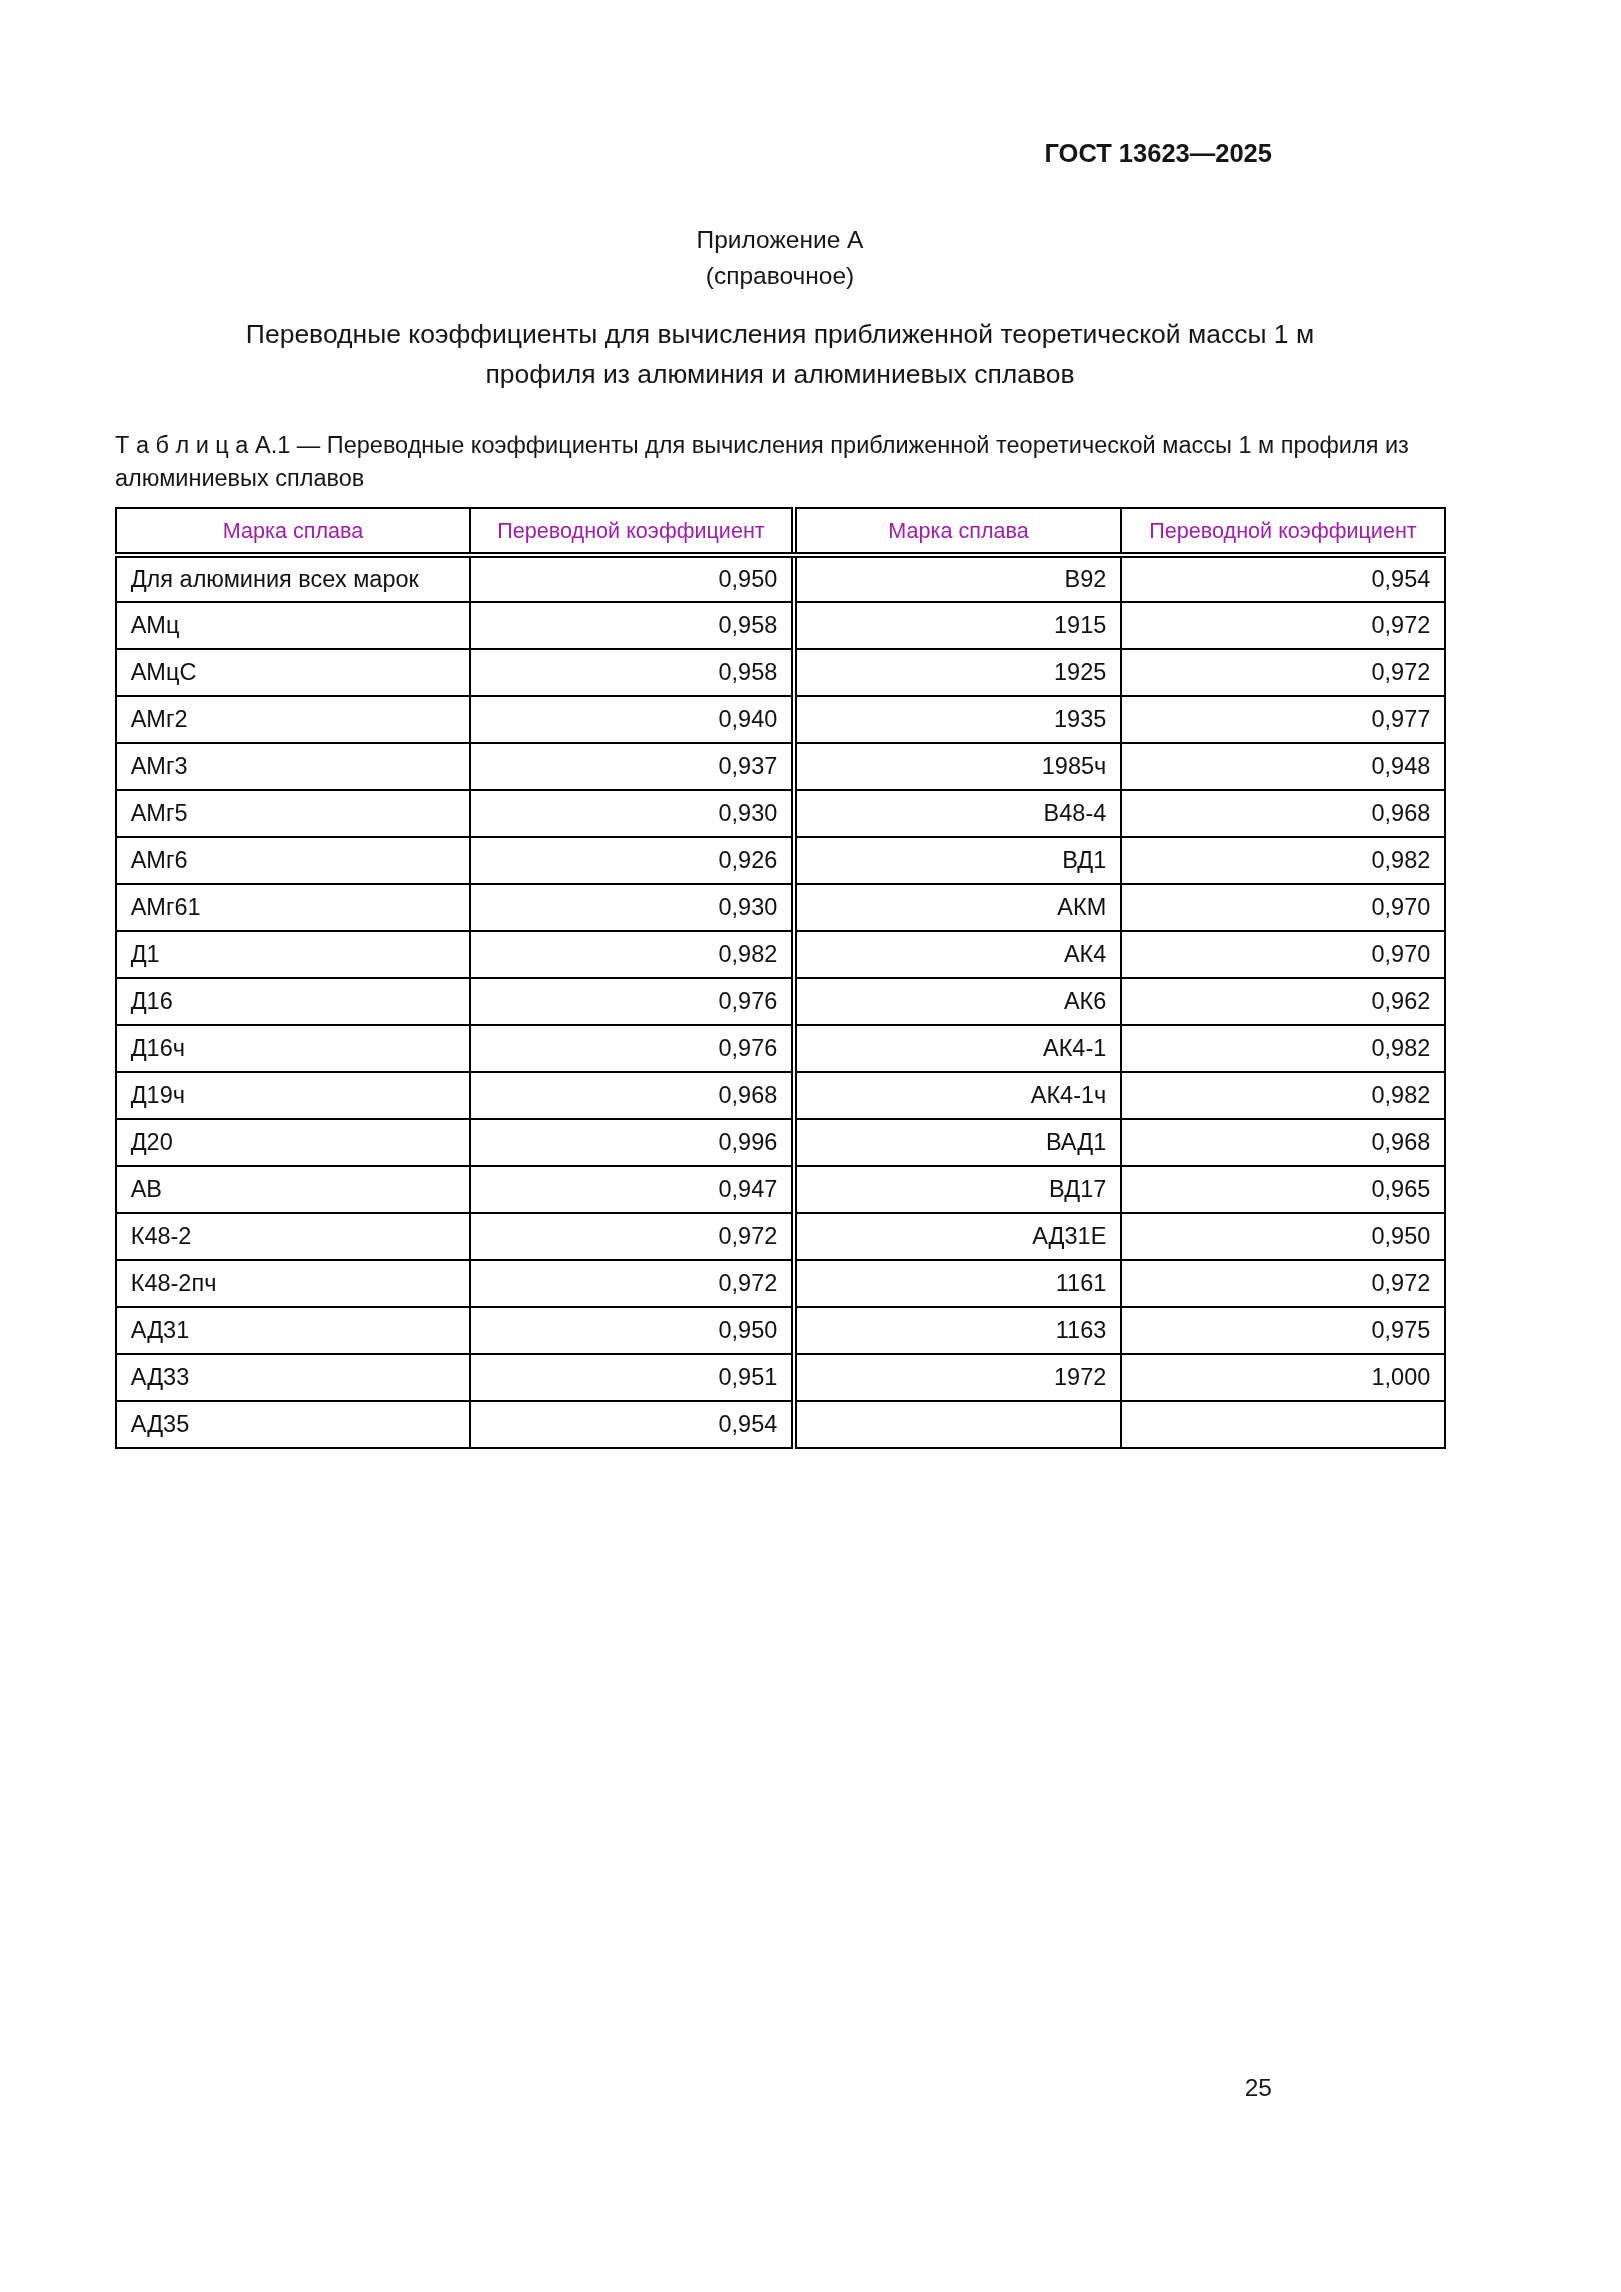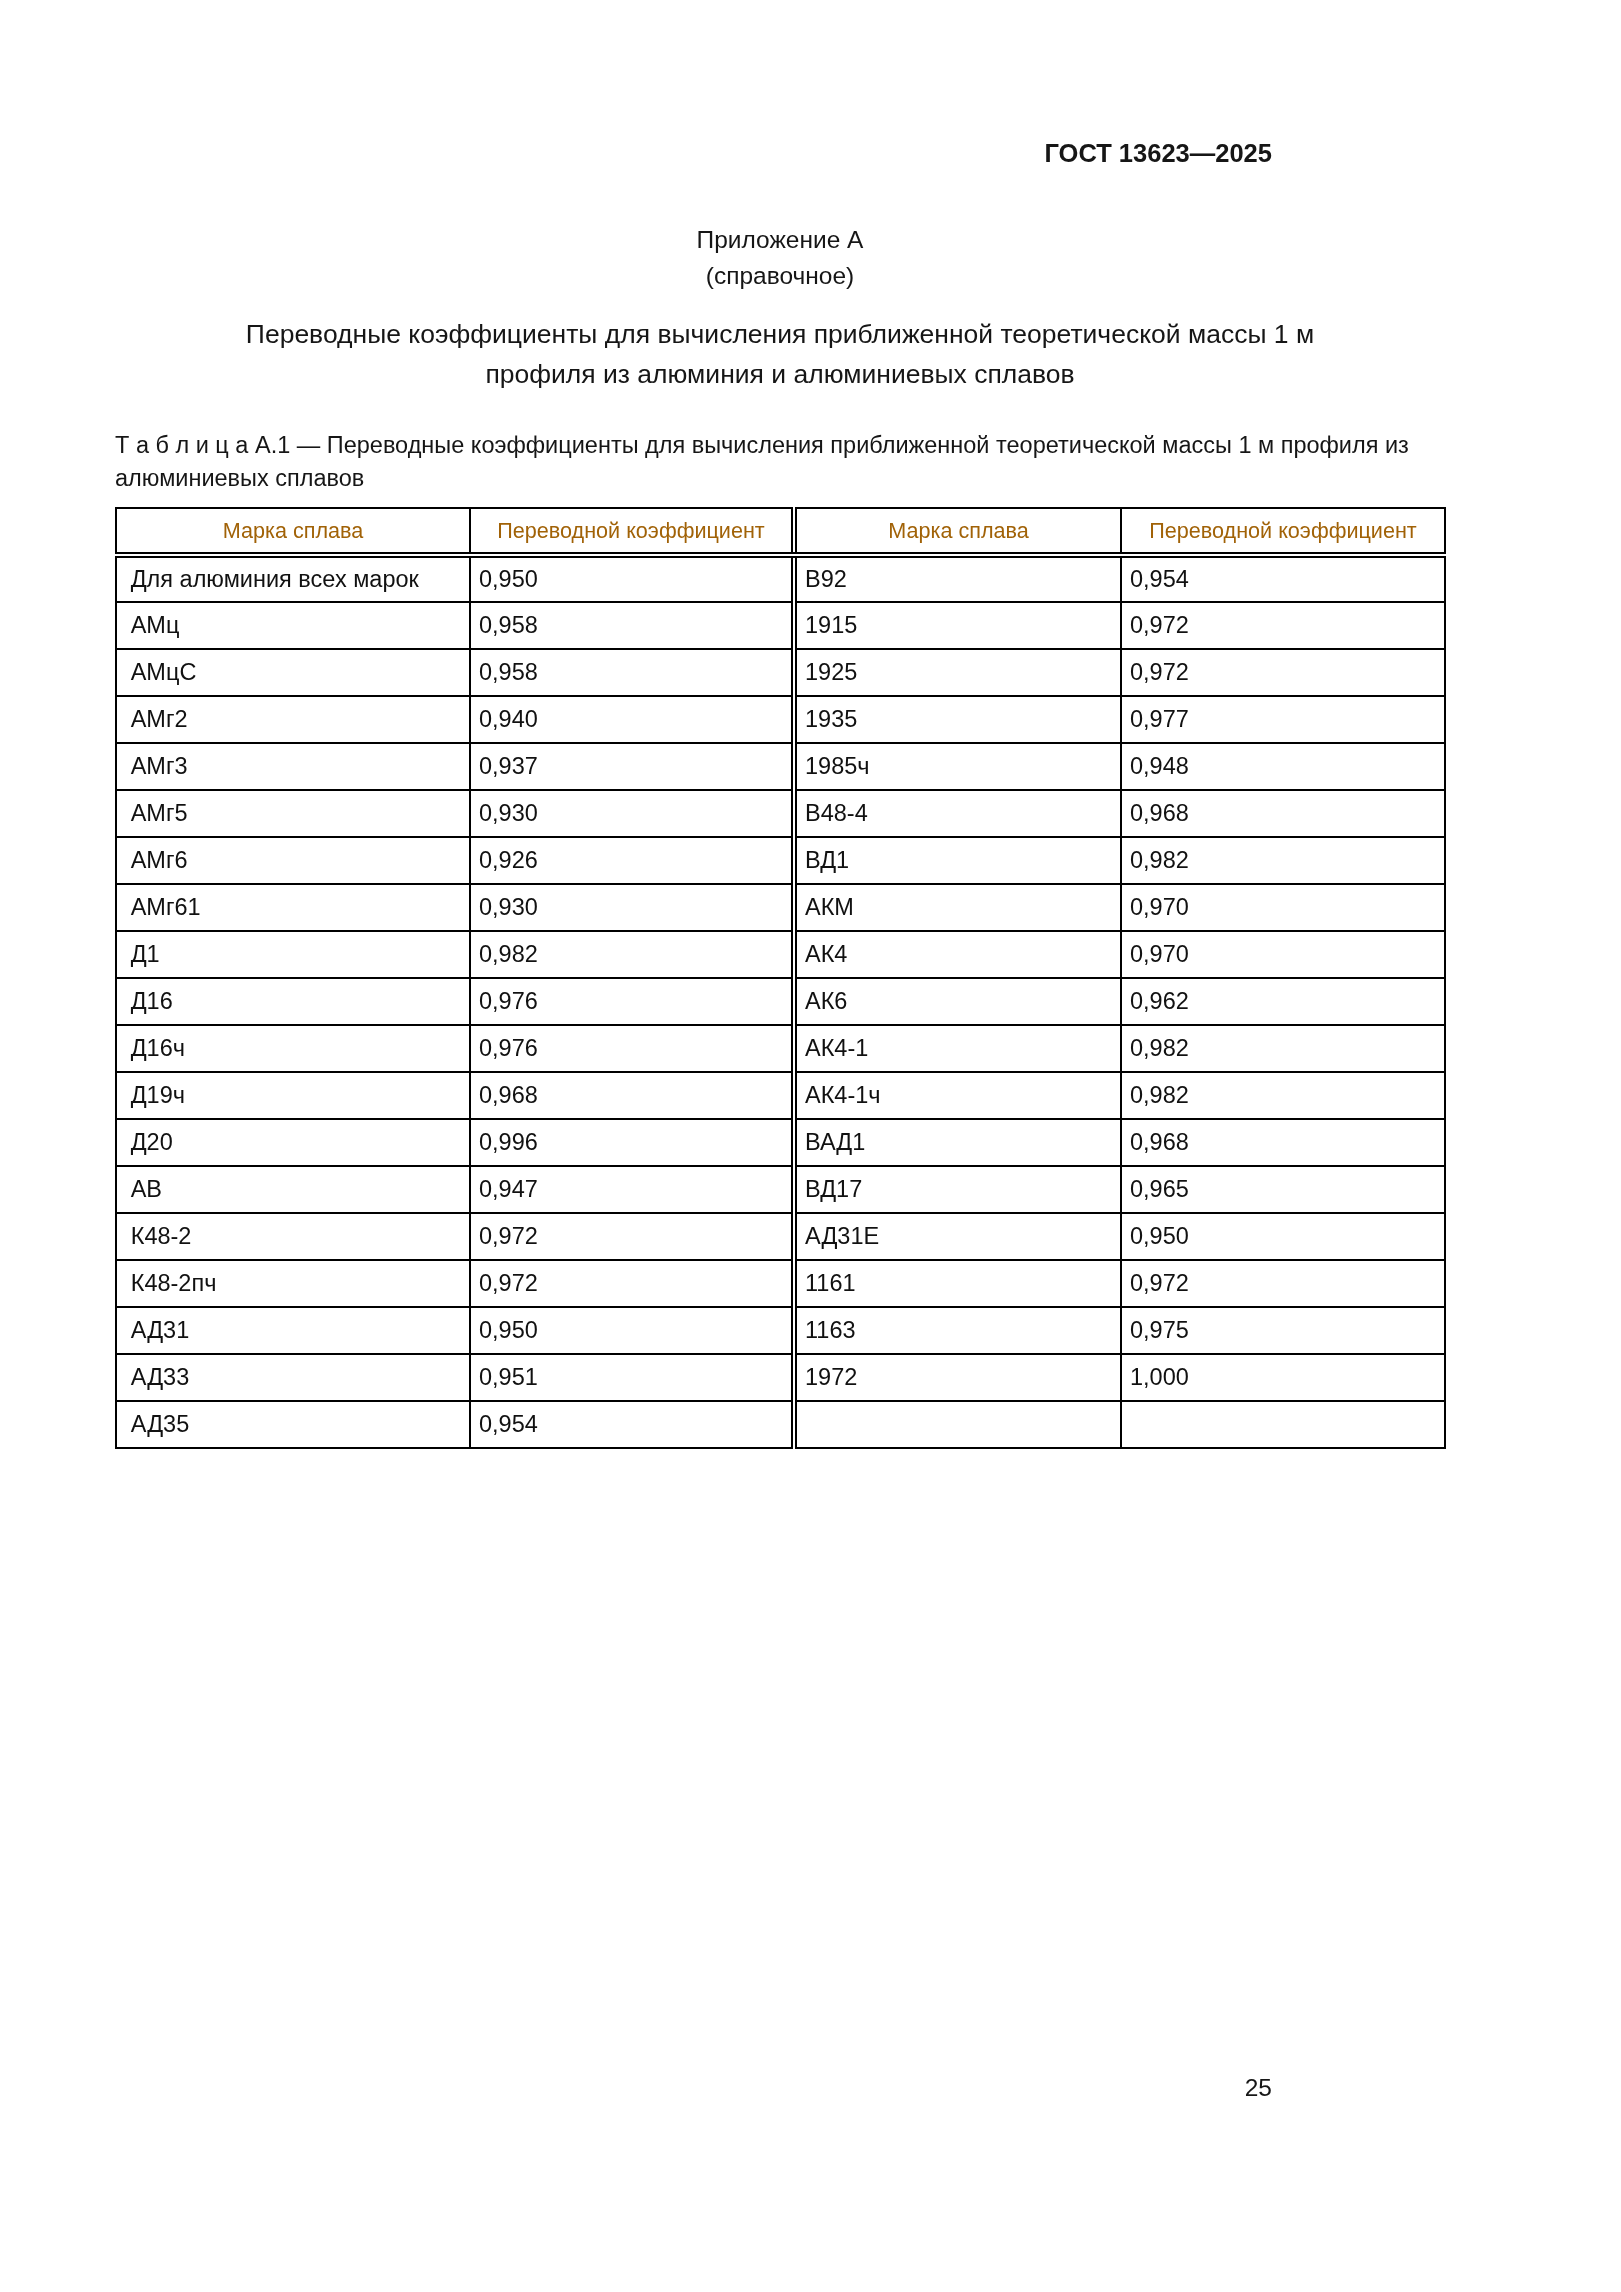--- a/index.html
+++ b/index.html
@@ -69,32 +69,32 @@
   }
   .tbl th {
     border: 2px solid #000;
     border-bottom: 6.9px double #000;
     font-weight: 400;
     font-size: 21.6px;
     height: 47px;
     text-align: center;
     padding: 0 7.8px;
     vertical-align: middle;
-    color: #a16207;
+    color: #a21caf;
   }
   .tbl td {
     border: 2px solid #000;
     font-size: 23.5px;
     height: 47px;
     padding: 0 13.7px;
     vertical-align: middle;
     color: #111;
   }
   .tbl td.left   { text-align: left; }
-  .tbl td.center { text-align: left; padding-left: 8px; }
+  .tbl td.center { text-align: right; padding-left: 8px; }
   .tbl th.dbl,
   .tbl td.dbl { border-left: 6.9px double #000; }
 
   .page-num {
     position: absolute;
     top: 2074px;
     right: 196px;
     font-size: 24.5px;
   }
 </style>

